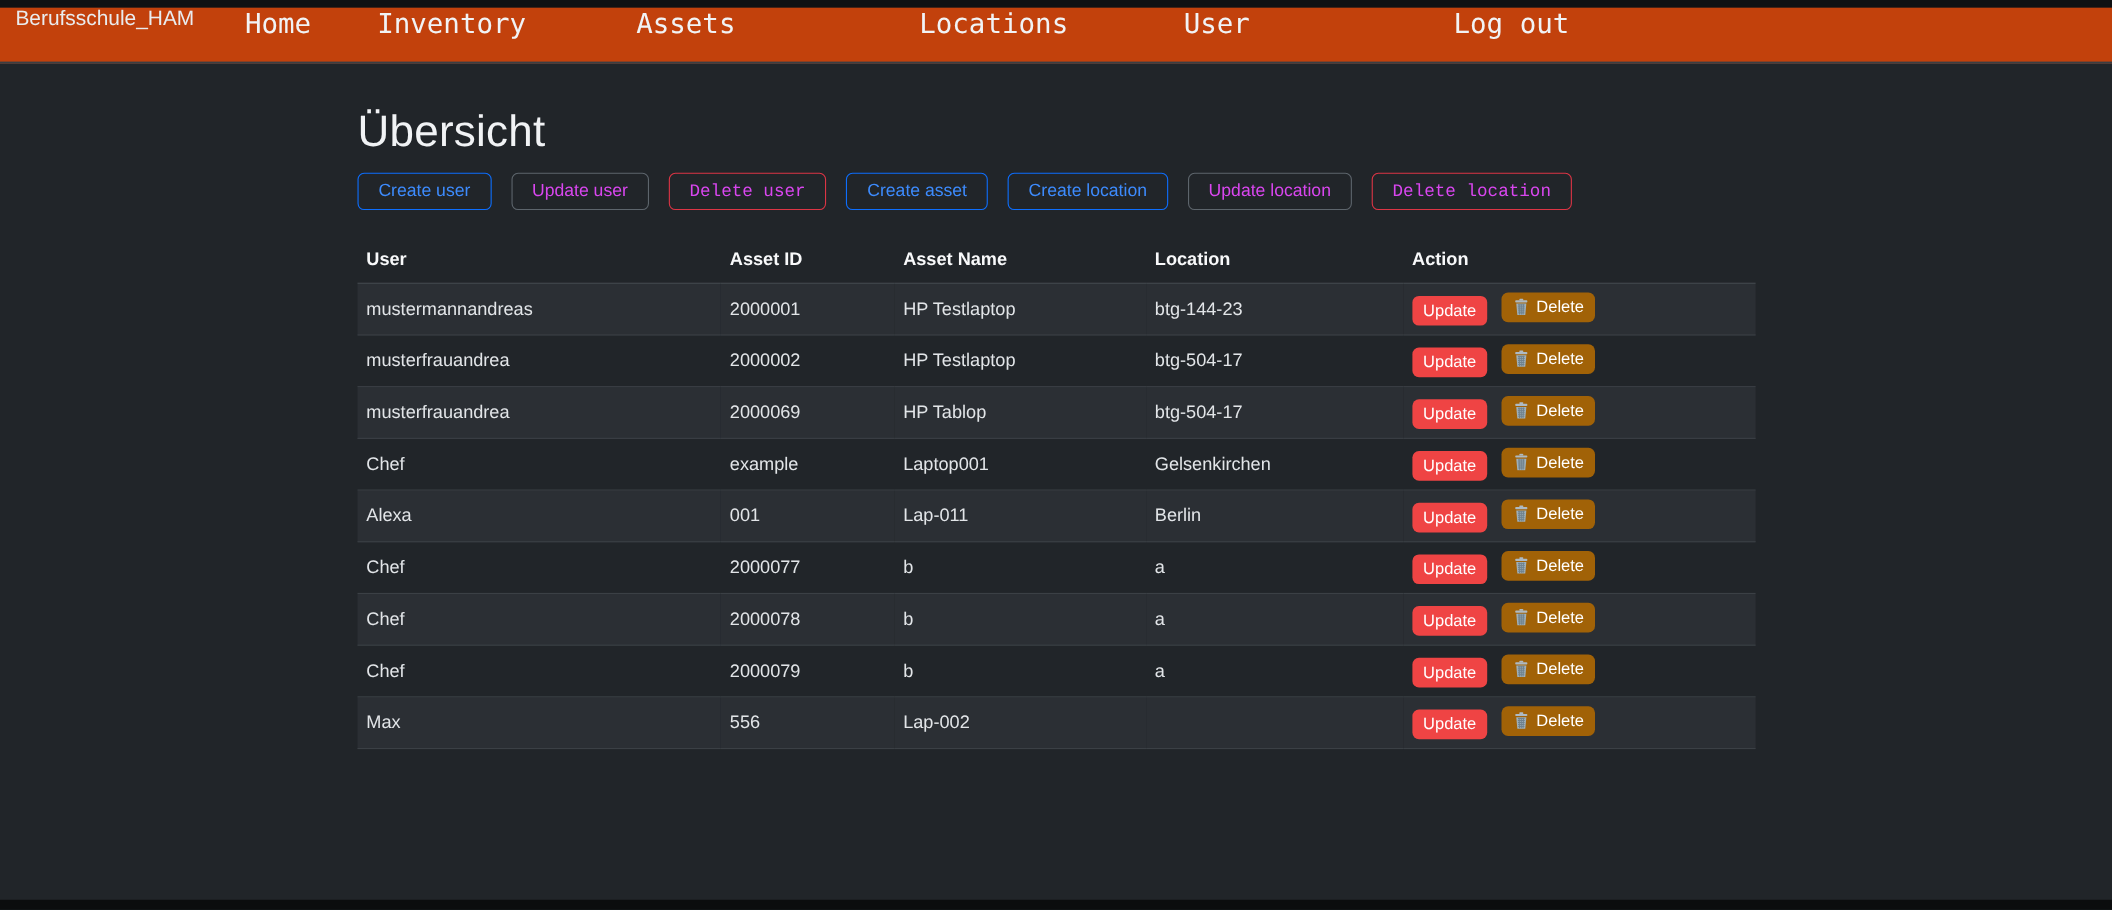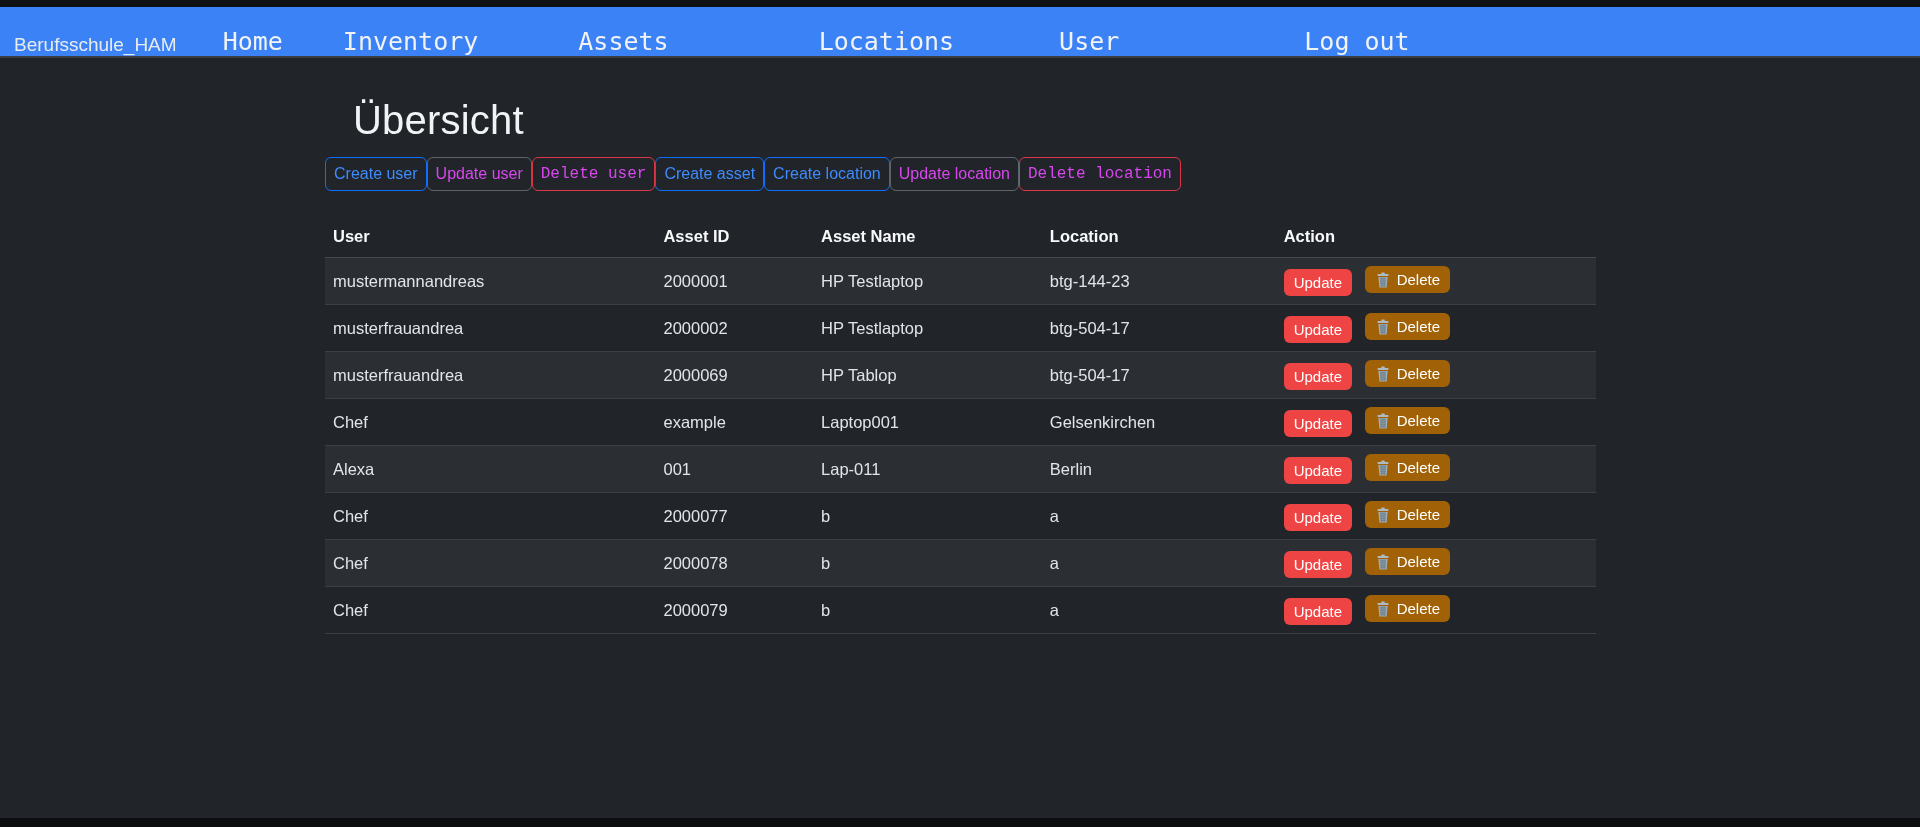--- a/index.html
+++ b/index.html
@@ -8,71 +8,70 @@
     background: #212529;
     font-family: "Liberation Sans", sans-serif;
     color: #dee2e6;
   }
   .top-strip { height: 7px; background: #0f1113; }
   .bottom-strip { position: absolute; left: 0; bottom: 0; width: 100%; height: 9px; background: #0b0d0e; }
 
   
   .navbar {
     height: 51px;
-    background: #3b82f6;
+    background: #c2410c;
     border-bottom: 2px solid #3a3e43;
     display: flex;
-    align-items: flex-end;
+    align-items: flex-start;
     padding: 0 14px;
   }
   .brand {
     font-size: 19px;
     color: #e9ecef;
     cursor: pointer;
     white-space: nowrap;
   }
   .nav-links { display: flex; align-items: center; }
   .nav-links a {
     font-family: "DejaVu Sans Mono", monospace;
     font-size: 25px;
     color: #f1f3f5;
     text-decoration: none;
     white-space: nowrap;
     cursor: pointer;
   }
   .nav-links a:nth-child(1) { margin-left: 46px; margin-right: 60px; }
   .nav-links a:nth-child(2) { margin-right: 100px; }
   .nav-links a:nth-child(3) { margin-right: 150px; }
-  .nav-links a:nth-child(4) { margin-right: 105px; }
+  .nav-links a:nth-child(4) { margin-right: 105px; margin-left: 17px; }
   .nav-links a:nth-child(5) { margin-right: 185px; }
 
   
   .container { margin-left: 325px; width: 1271px; }
   h1.page-title {
     margin-top: 40px;
     font-size: 40px;
     font-weight: 300;
     letter-spacing: .2px;
     color: #f1f3f5;
-    margin-left: 28px;
   }
 
   
   .toolbar { margin-top: 14px; display: flex; }
   .btn {
     font-family: "Liberation Sans", sans-serif;
     border-radius: 6px;
     cursor: pointer;
     background: transparent;
     white-space: nowrap;
   }
   .toolbar .btn {
     font-size: 16px;
-    padding: 7px 8px;
-    margin-right: 0;
+    padding: 7px 18px;
+    margin-right: 18px;
     border: 1px solid;
   }
   .btn.outline-primary   { color: #3d8bfd; border-color: #0d6efd; }
   .btn.outline-secondary { color: #d946ef; border-color: #5d656c; }
   .btn.outline-danger    { color: #d946ef; border-color: #dc3545; font-family: Liberation Mono, monospace; }
 
   
   table.asset-table {
     margin-top: 30px;
     width: 100%;
@@ -333,17 +332,38 @@
             <path d="M3.4 5 L12.6 5 L11.6 15.4 L4.4 15.4 Z" fill="#9fb0ba"></path>
             <path d="M5 6.2 L11 6.2 M4.9 8 L11.1 8 M5 9.8 L11 9.8 M5.1 11.6 L10.9 11.6 M5.2 13.4 L10.8 13.4" stroke="#6f828d" stroke-width="0.9"></path>
             <path d="M6 5.5 L6.4 15 M8 5.5 L8 15 M10 5.5 L9.6 15" stroke="#6f828d" stroke-width="0.9"></path>
           </svg>
         </span>
         <span>Delete</span>
       </button>
     </td>
   </tr>
 
+  <tr>
+    <td>Max</td>
+    <td>556</td>
+    <td>Lap-002</td>
+    <td></td>
+    <td>
+      <button class="row-btn update">Update</button>
+      <button class="row-btn delete">
+        <span class="trash-icon">
+          <svg viewBox="0 0 16 16">
+            <rect x="2.5" y="2" width="11" height="2" rx="0.7" fill="#aebac3"></rect>
+            <rect x="6.2" y="0.6" width="3.6" height="1.6" rx="0.6" fill="#aebac3"></rect>
+            <path d="M3.4 5 L12.6 5 L11.6 15.4 L4.4 15.4 Z" fill="#9fb0ba"></path>
+            <path d="M5 6.2 L11 6.2 M4.9 8 L11.1 8 M5 9.8 L11 9.8 M5.1 11.6 L10.9 11.6 M5.2 13.4 L10.8 13.4" stroke="#6f828d" stroke-width="0.9"></path>
+            <path d="M6 5.5 L6.4 15 M8 5.5 L8 15 M10 5.5 L9.6 15" stroke="#6f828d" stroke-width="0.9"></path>
+          </svg>
+        </span>
+        <span>Delete</span>
+      </button>
+    </td>
+  </tr>
 </tbody>
   </table>
 </div>
 
 <div class="bottom-strip"></div>
 
 </body></html>

